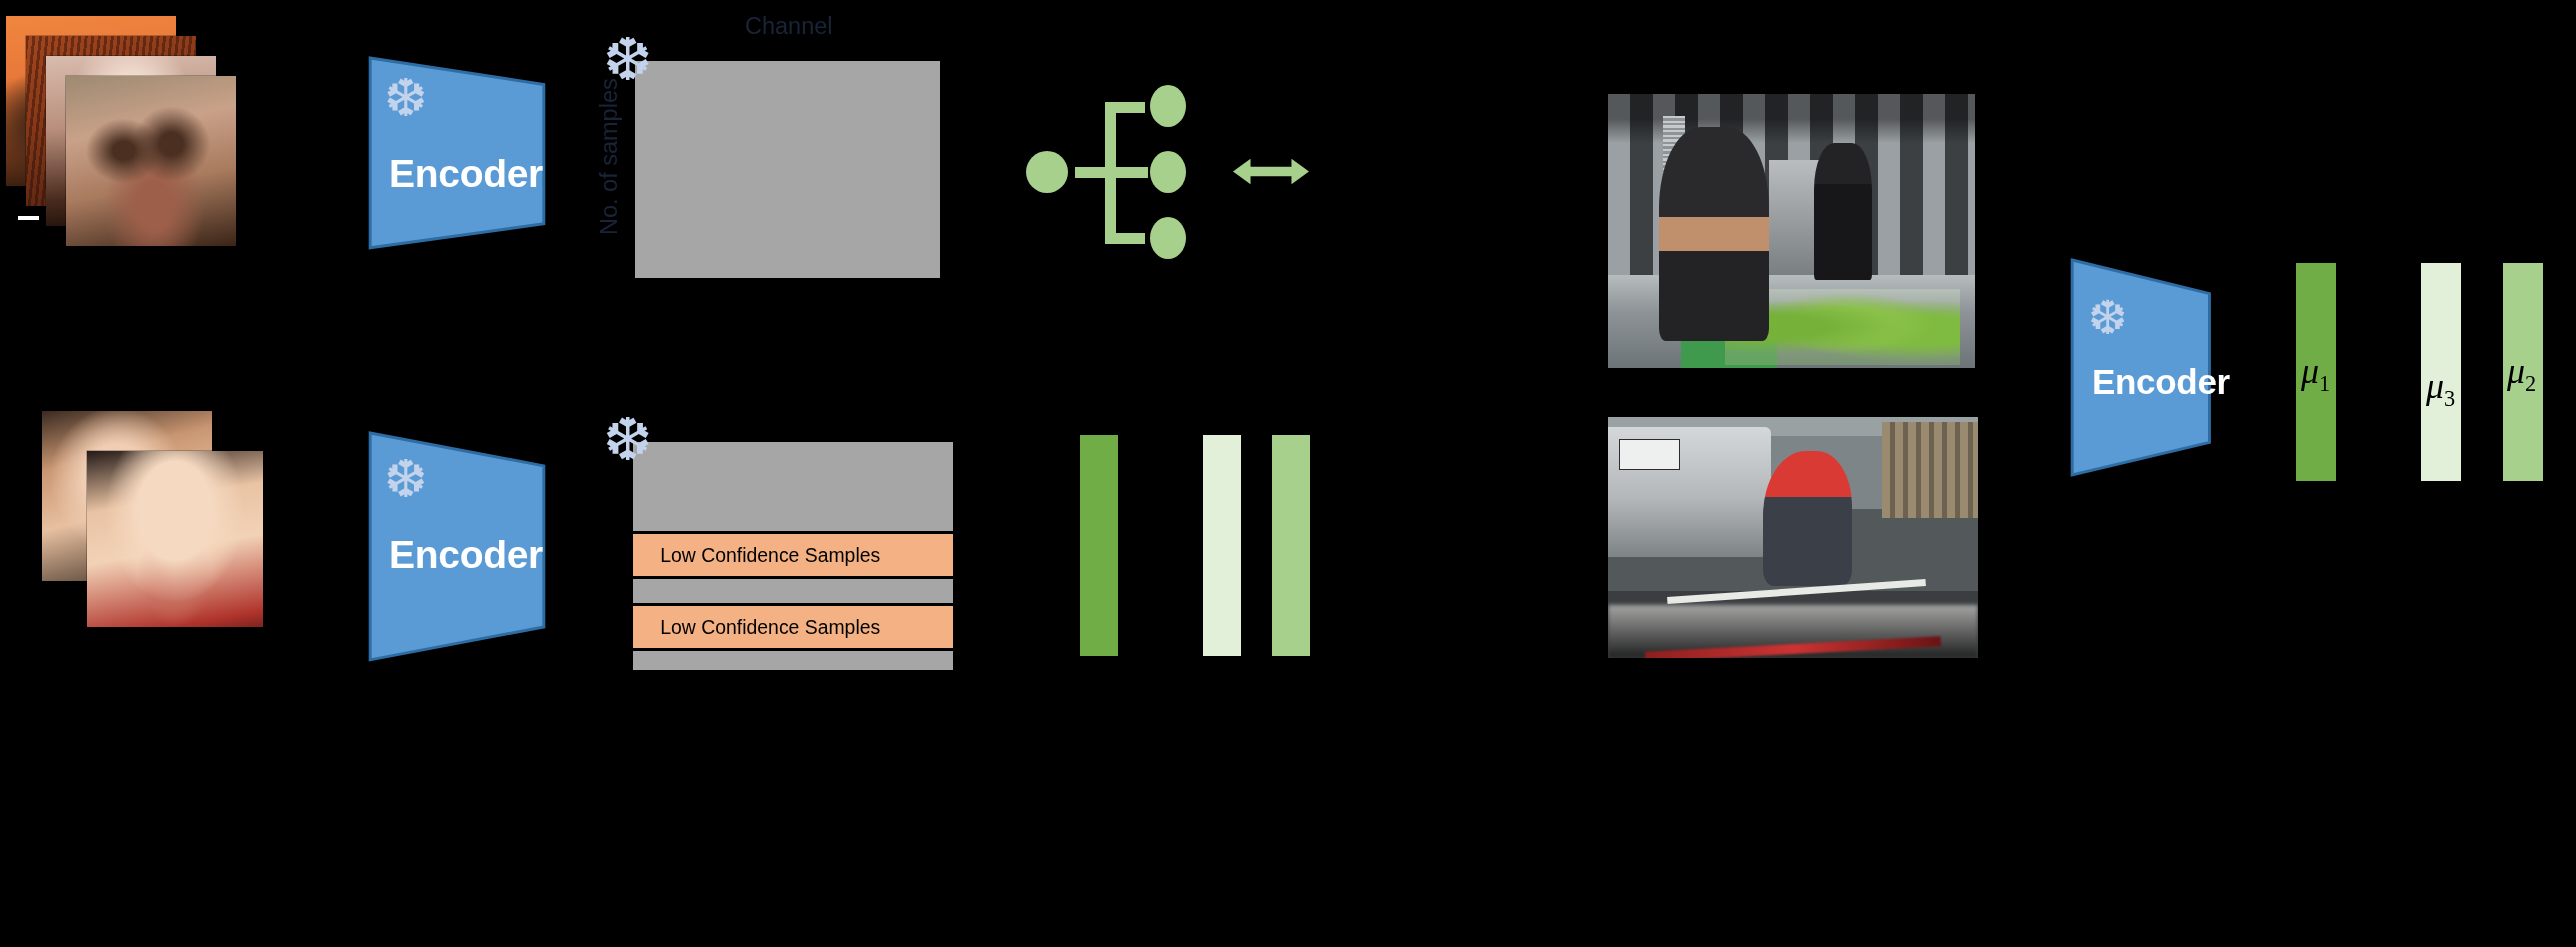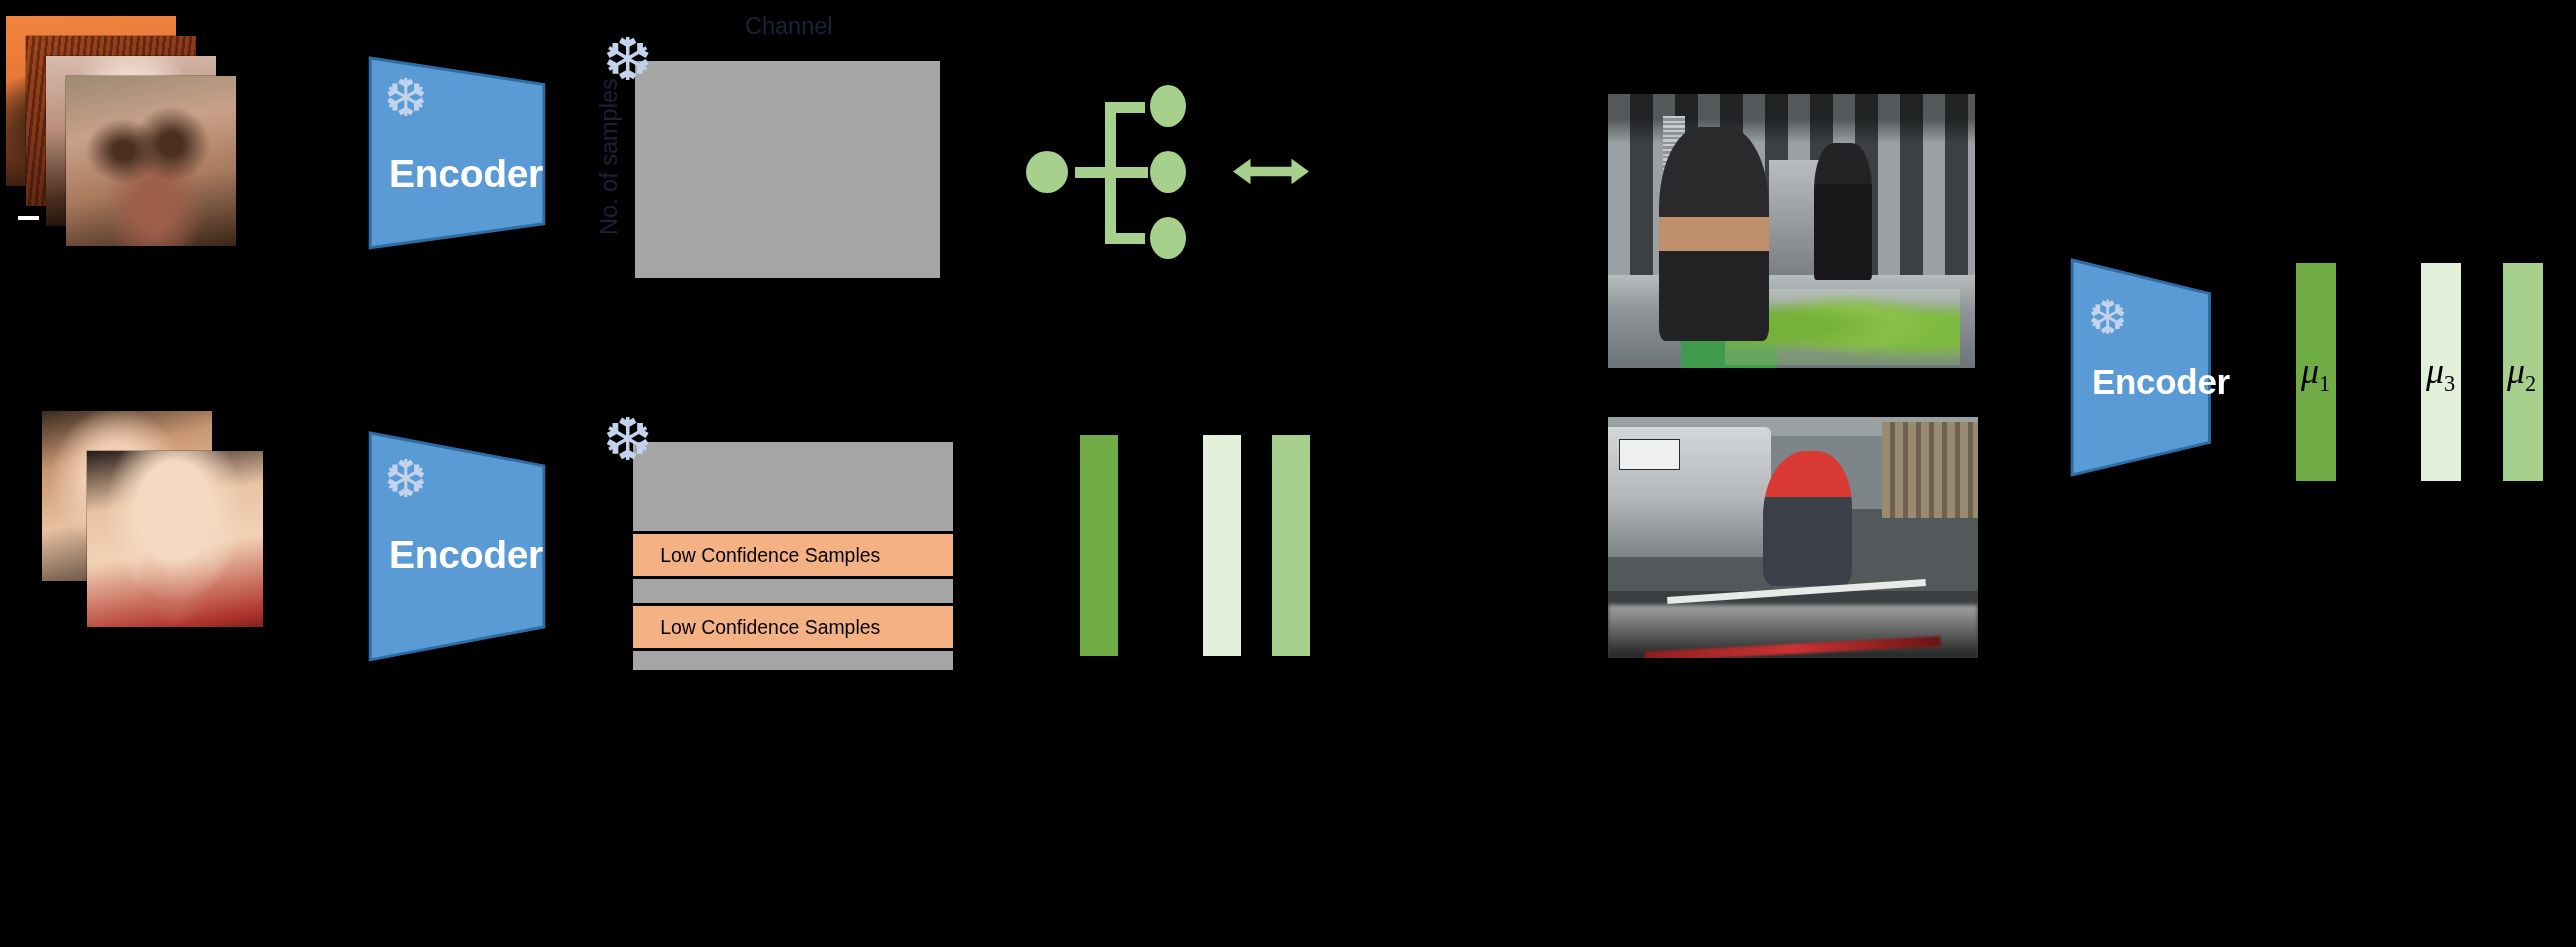--- a/index.html
+++ b/index.html
@@ -213,21 +213,21 @@
   </div>
   <div class="snow" style="left:2088px;top:294px;font-size:47px;">❆</div>
   <div class="enc-label" style="left:2092px;top:362px;font-size:35px;">Encoder</div>
 
   <div class="bar" style="left:2296px;top:263px;width:40px;height:218px;background:#70ad47;"></div>
   <div class="bar-label" style="left:2301px;top:350px;font-size:36px;">
     <span>μ</span><sub>1</sub>
   </div>
 
   <div class="bar" style="left:2421px;top:263px;width:40px;height:218px;background:#e2efd9;"></div>
-  <div class="bar-label" style="left:2426px;top:350px;font-size:36px;">
+  <div class="bar-label" style="left:2426px;top:365px;font-size:36px;">
     <span>μ</span><sub>3</sub>
   </div>
 
   <div class="bar" style="left:2503px;top:263px;width:40px;height:218px;background:#a8d08d;"></div>
   <div class="bar-label" style="left:2507px;top:350px;font-size:36px;">
     <span>μ</span><sub>2</sub>
   </div>
 
 </div>
 

